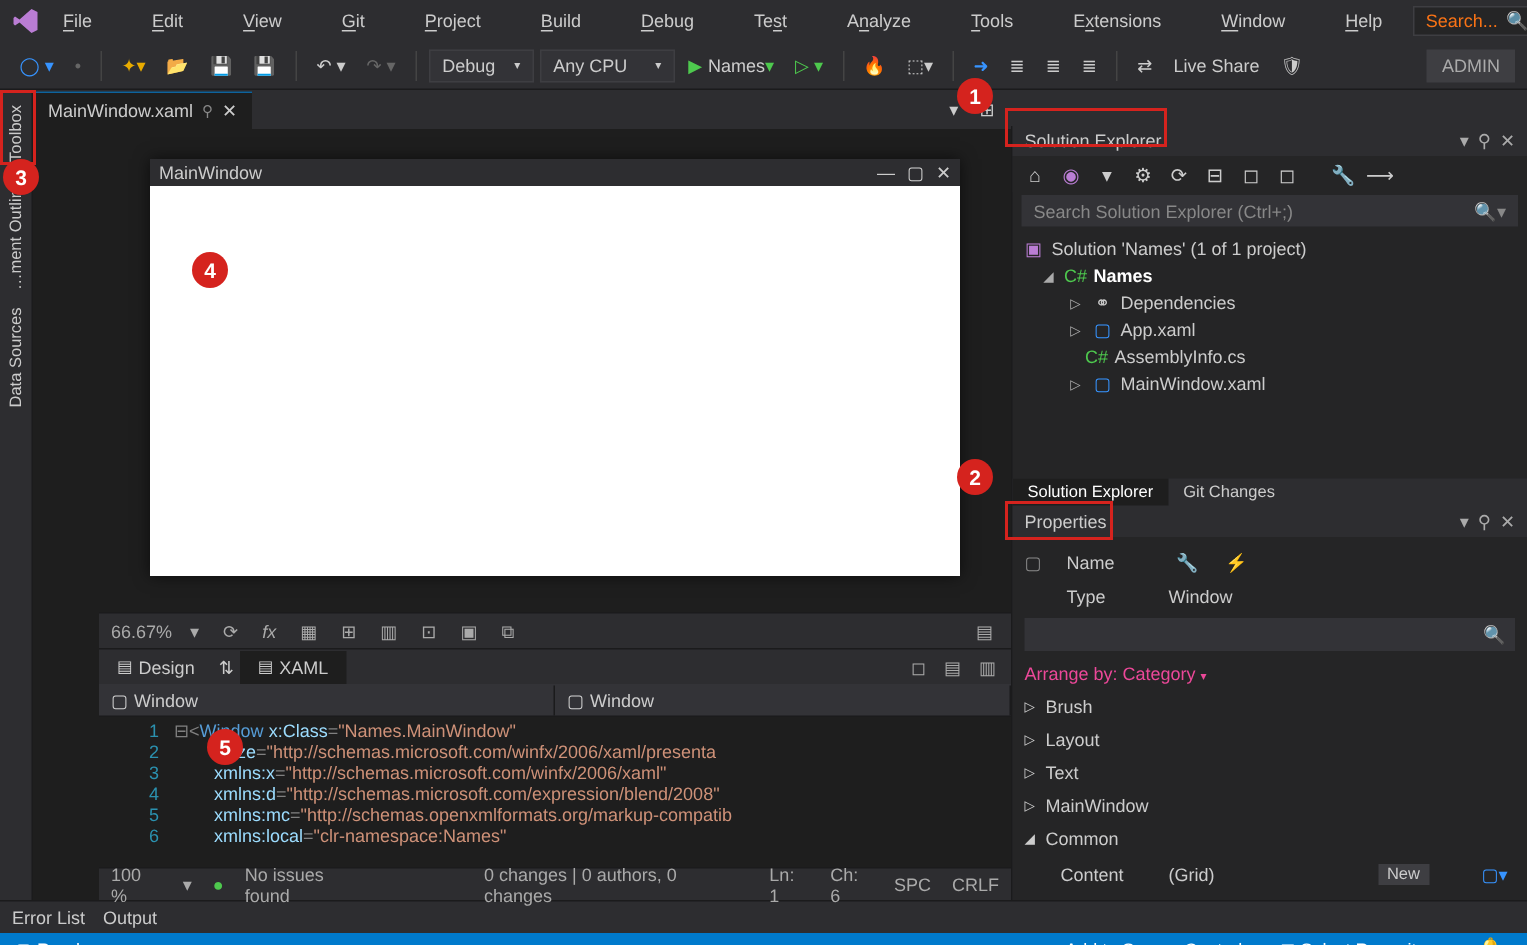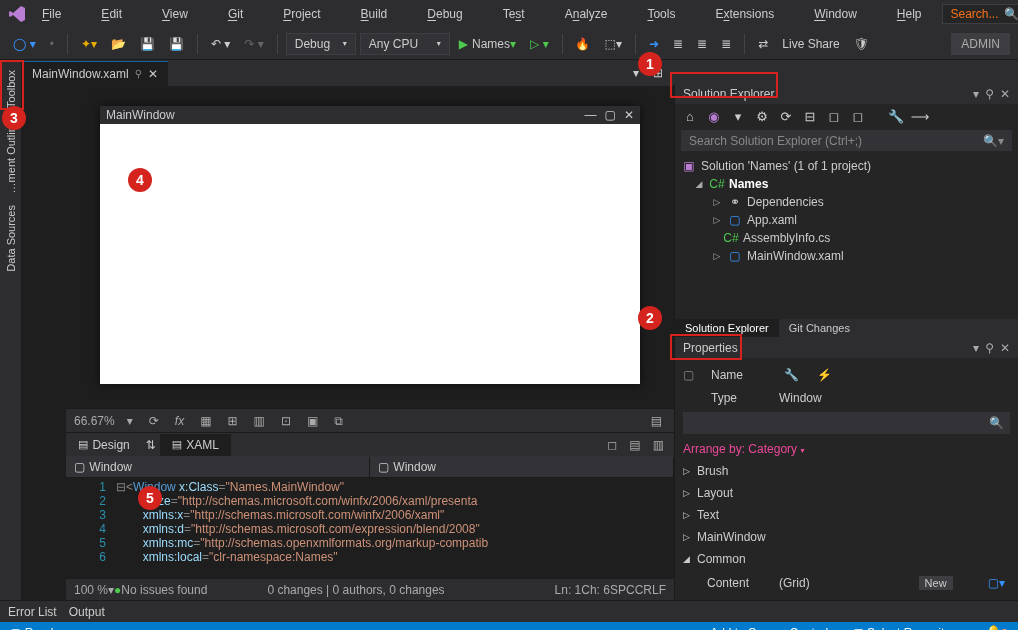--- a/index.html
+++ b/index.html
@@ -39,21 +39,21 @@
 .split-tab.active { background:#1e1e1e; }
 .context-row { height:22px; background:#333337; display:flex; align-items:center; font-size:11px; border-bottom:1px solid #1b1b1c; }
 .ctx-combo { flex:1; padding:3px 8px; border-right:1px solid #1b1b1c; display:flex; align-items:center; gap:4px; }
 .code-pane { height:100px; background:#1e1e1e; display:flex; font-family:Consolas,monospace; font-size:12px; position:relative; }
 .gutter { width:50px; background:#1e1e1e; text-align:right; padding:2px 10px 2px 2px; color:#2b91af; }
 .code-lines { flex:1; padding:2px 0; white-space:pre; overflow:hidden; }
 .tok-elem { color:#569cd6; }
 .tok-attr { color:#9cdcfe; }
 .tok-val { color:#ce9178; }
 .tok-punct { color:#808080; }
-.code-status { height:22px; background:#2d2d30; display:flex; align-items:center; padding:0 8px; font-size:11px; color:#aaa; border-top:1px solid #1b1b1c; }
+.code-status { height:22px; background:#2d2d30; display:flex; align-items:center; padding:0 8px; font-size:11px; color:#aaa; gap:14px; border-top:1px solid #1b1b1c; }
 .check { color:#4ec94e; }
 .right-panels { width:344px; background:#252526; display:flex; flex-direction:column; border-left:1px solid #1b1b1c;margin-top:24px; }
 .panel-hdr { height:24px; background:#2d2d30; display:flex; align-items:center; padding:0 8px; color:#ccc; }
 .panel-hdr-ctrls { margin-left:auto; display:flex; gap:6px; color:#aaa; font-size:10px; }
 .se-toolbar { height:28px; background:#252526; display:flex; align-items:center; padding:0 6px; gap:6px; }
 .se-tb { width:18px; height:18px; display:flex; align-items:center; justify-content:center; cursor:pointer; font-size:13px; color:#ccc; }
 .se-search { height:24px; background:#333337; margin:2px 6px; padding:3px 8px; color:#888; font-size:11px; display:flex; align-items:center; }
 .tree { padding:4px 6px; font-size:12px; }
 .tree-row { display:flex; align-items:center; padding:2px 0; gap:4px; cursor:pointer; }
 .tree-arrow { width:12px; text-align:center; color:#aaa; font-size:9px; }

